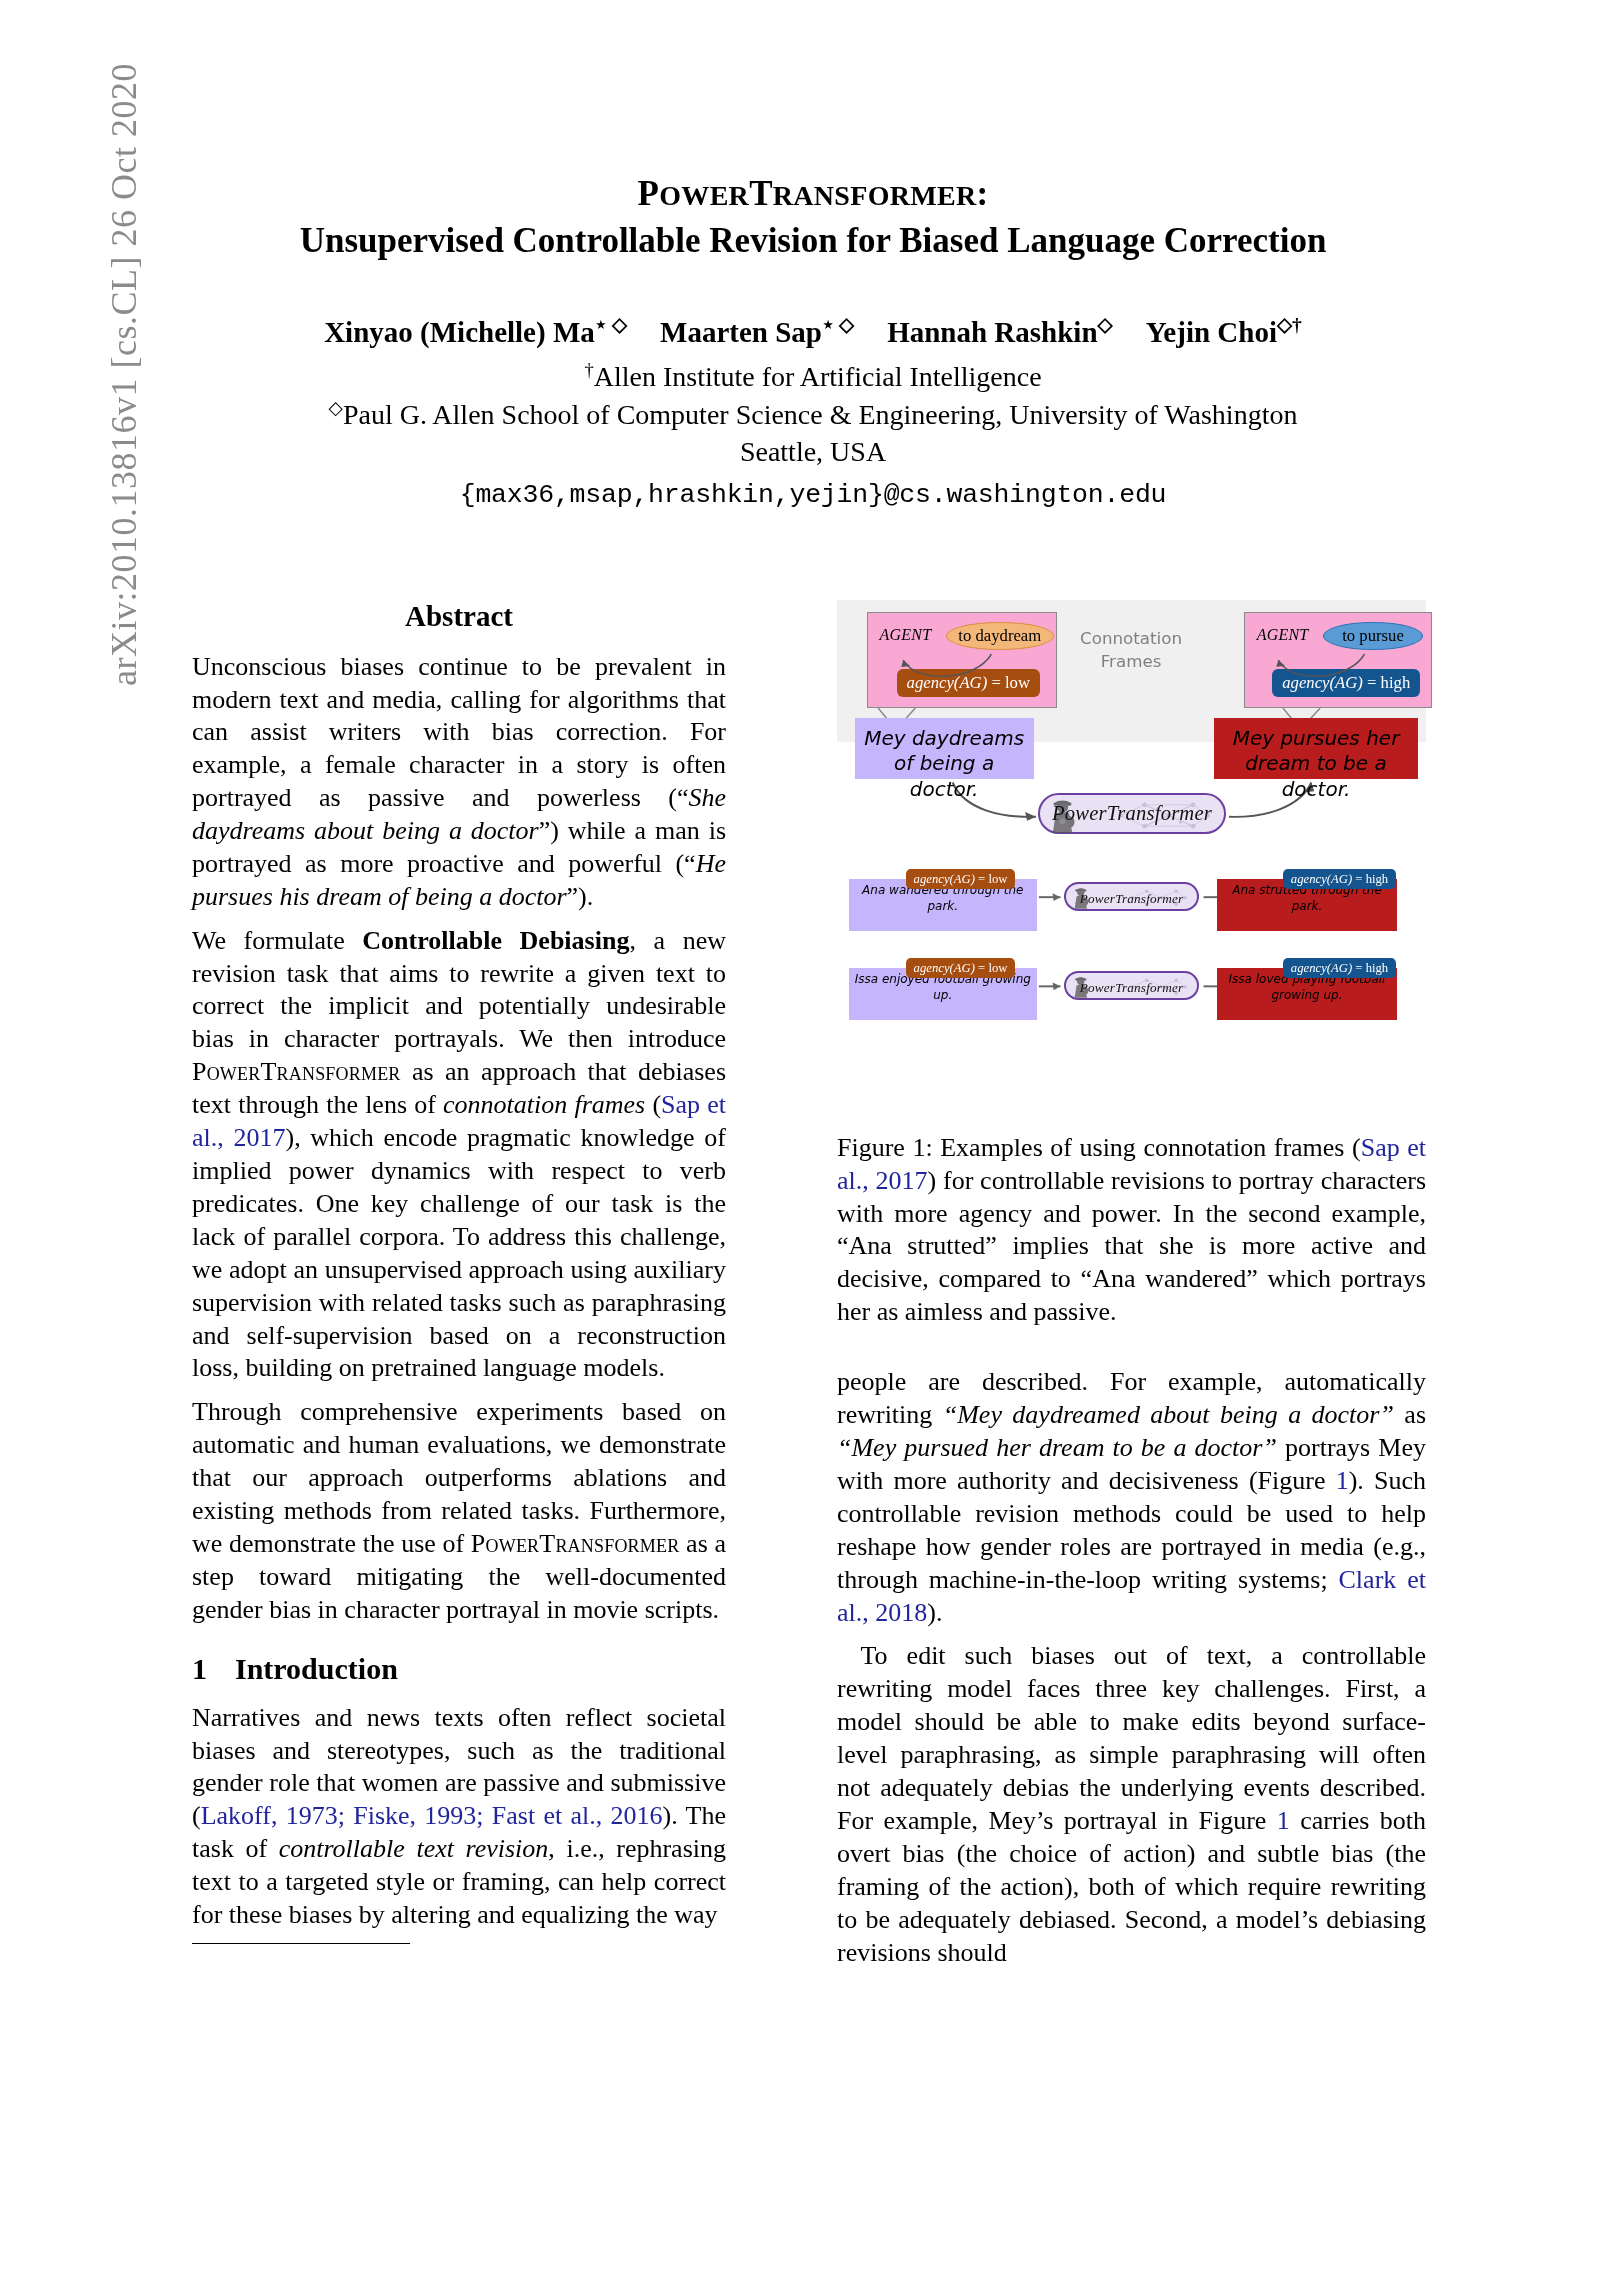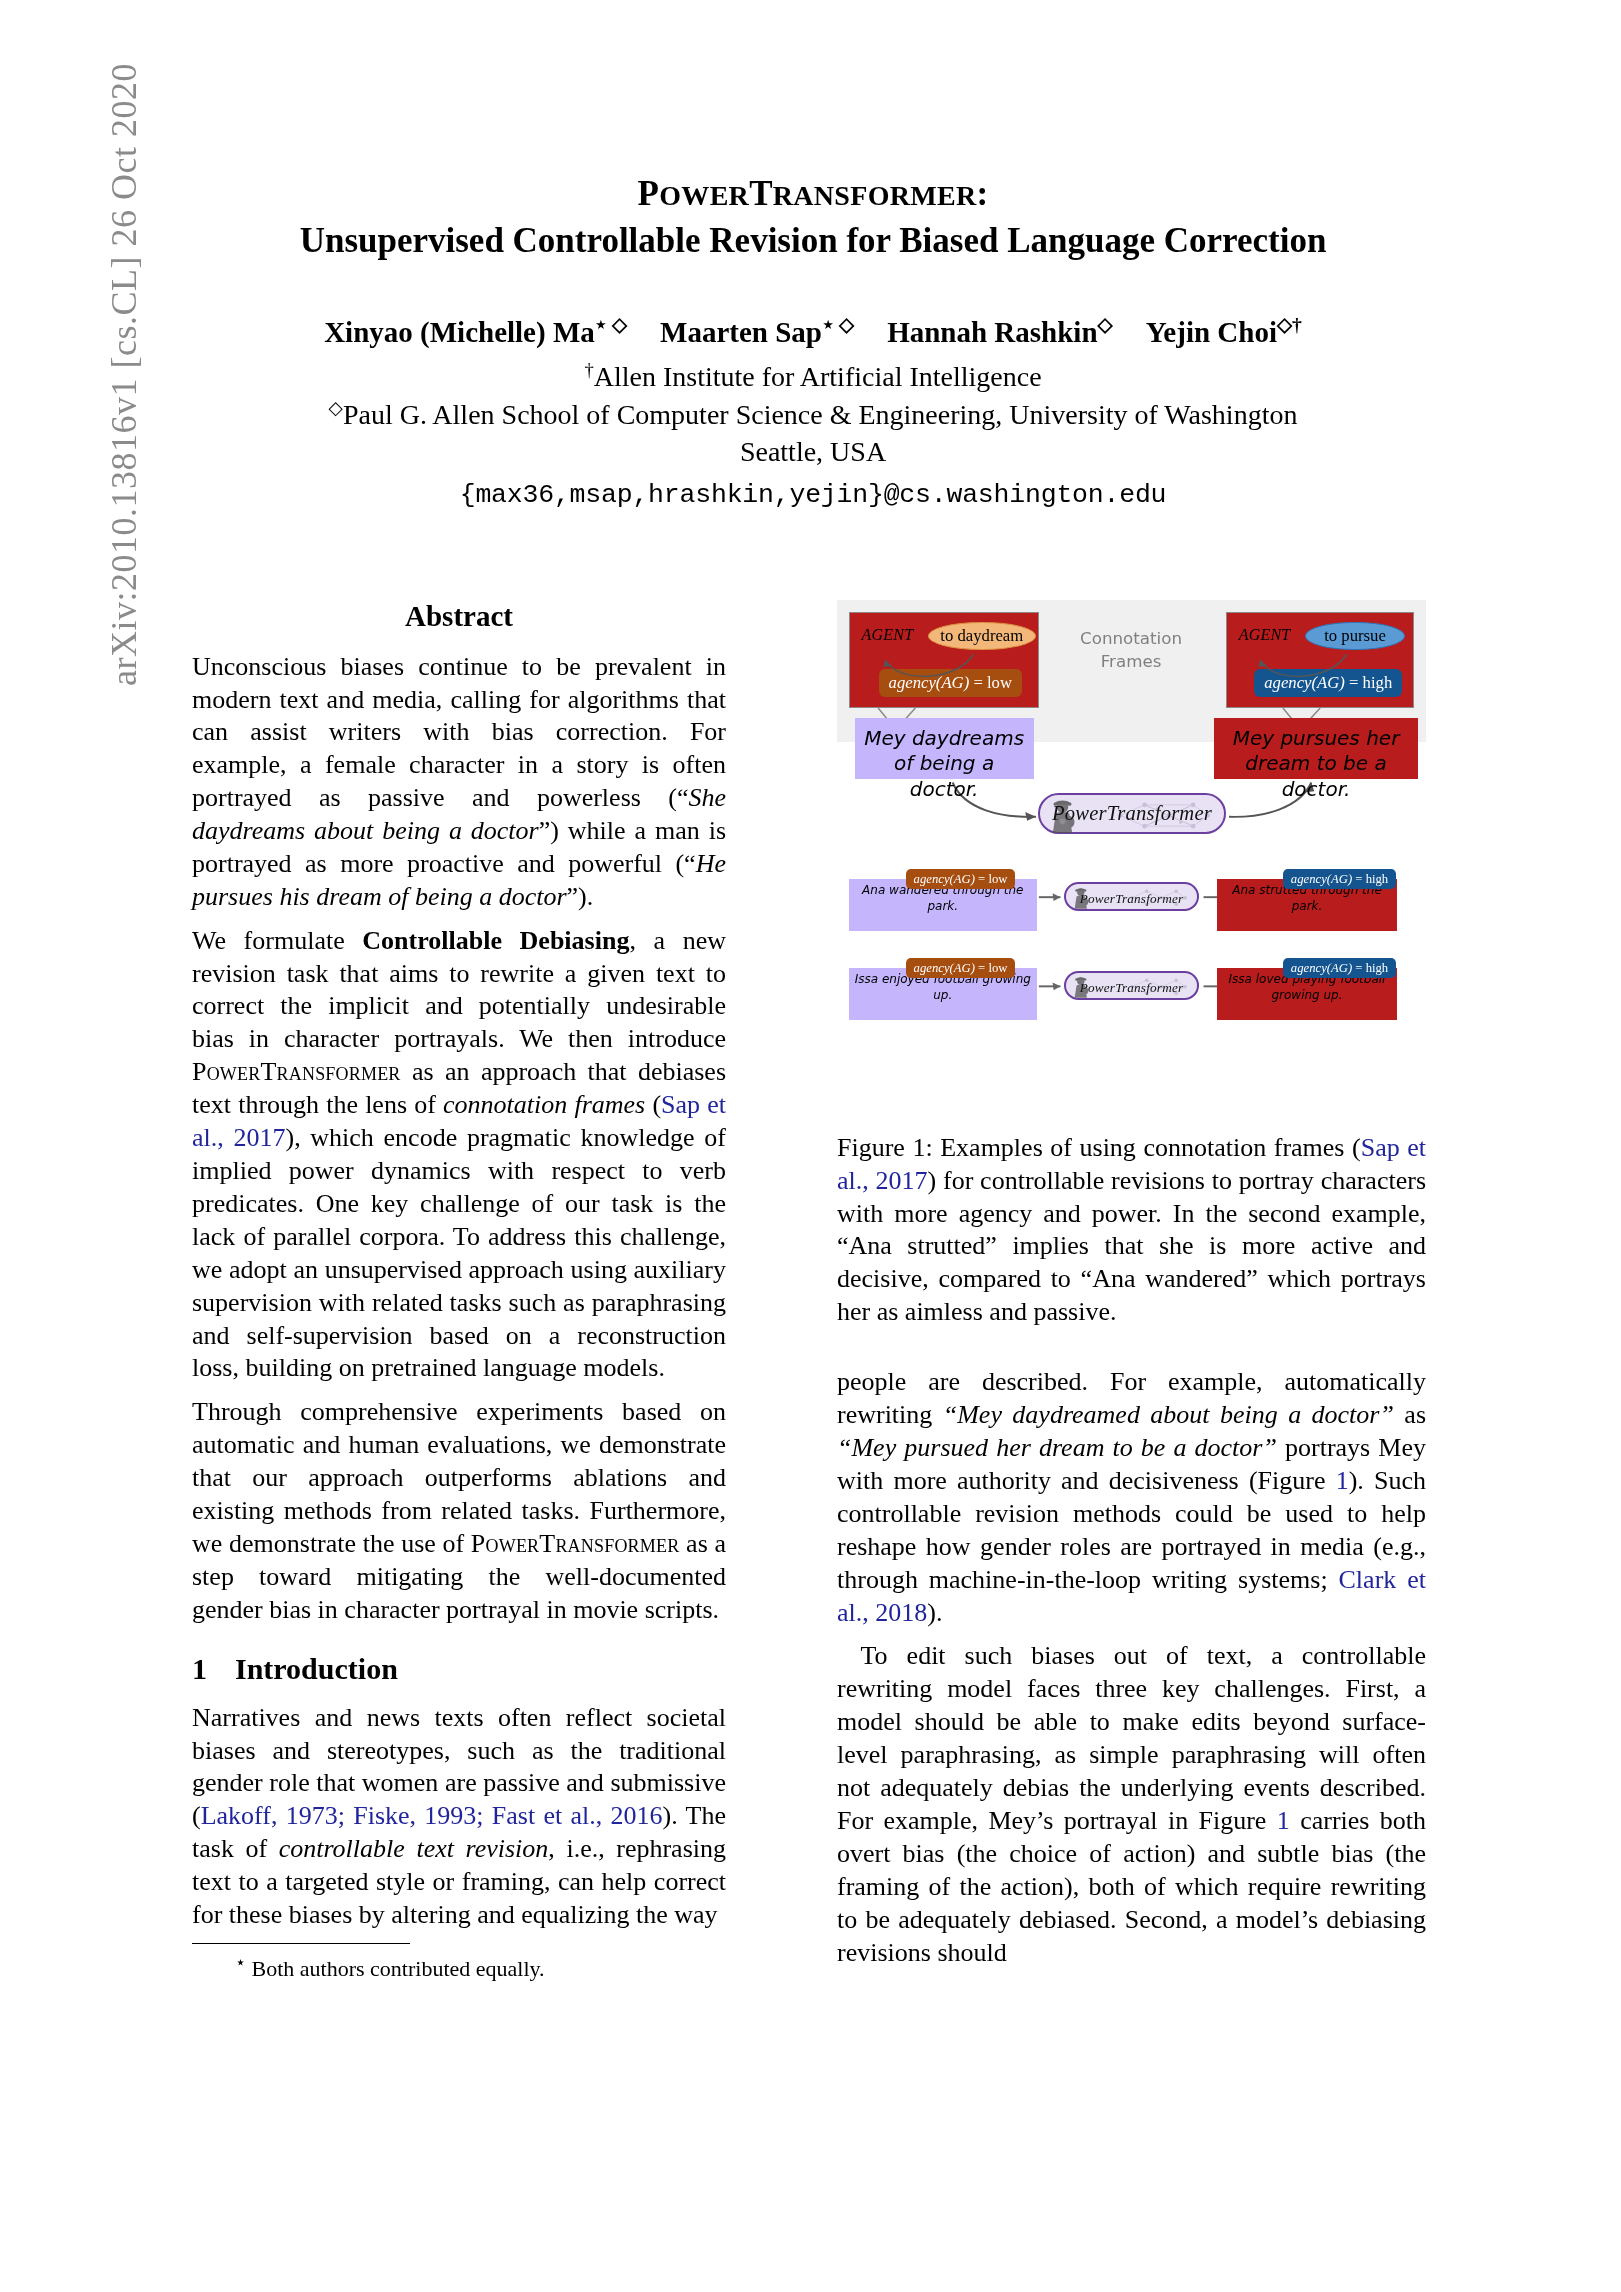--- a/index.html
+++ b/index.html
@@ -138,23 +138,24 @@
     margin-bottom: 19.6px;
   }
   .fig-band {
     position: absolute;
     left: 0px; top: 0px;
     width: 589px; height: 142px;
     background: #f0f0f0;
   }
   .cf-box {
     position: absolute;
-    background: #b91c1c;
+    background: #f9a8d4;
     border: 1.5px solid #8a8a8a;
     box-sizing: border-box;
+    margin-left: 18px;
   }
   .cf-left  { left: 11.8px;  top: 11.8px; width: 190px; height: 96px; }
   .cf-right { left: 389px; top: 11.8px; width: 188px; height: 96px; }
   .cf-agent {
     position: absolute;
     left: 11.8px; top: 13.7px;
     font-style: italic;
     font-size: 16px;
     letter-spacing: 0.2px;
   }
@@ -327,21 +328,20 @@
     <p class="body"><span>We formulate </span><span class="bd">Controllable Debiasing</span><span>, a new revision task that aims to rewrite a given text to correct the implicit and potentially undesirable bias in character portrayals. We then introduce </span><span class="scap">PowerTransformer</span><span> as an approach that debiases text through the lens of </span><span class="it">connotation frames</span><span> (</span><span class="cite">Sap et al., 2017</span><span>), which encode pragmatic knowledge of implied power dynamics with respect to verb predicates. One key challenge of our task is the lack of parallel corpora. To address this challenge, we adopt an unsupervised approach using auxiliary supervision with related tasks such as paraphrasing and self-supervision based on a reconstruction loss, building on pretrained language models.</span></p>
 
     <p class="body"><span>Through comprehensive experiments based on automatic and human evaluations, we demonstrate that our approach outperforms ablations and existing methods from related tasks. Furthermore, we demonstrate the use of </span><span class="scap">PowerTransformer</span><span> as a step toward mitigating the well-documented gender bias in character portrayal in movie scripts.</span></p>
 
     <div class="sec-head"><span class="num">1</span><span>Introduction</span></div>
 
     <p class="body"><span>Narratives and news texts often reflect societal biases and stereotypes, such as the traditional gender role that women are passive and submissive (</span><span class="cite">Lakoff, 1973; Fiske, 1993; Fast et al., 2016</span><span>). The task of </span><span class="it">controllable text revision</span><span>, i.e., rephrasing text to a targeted style or framing, can help correct for these biases by altering and equalizing the way</span></p>
 
     <div class="footnote-wrap">
       <div class="footnote-rule"></div>
-      <div class="footnote"><span class="star">⋆</span> <span>Both authors contributed equally.</span></div>
     </div>
   </div>
 
   <div class="col-right">
 
     <div class="figure">
       <div class="fig-band"></div>
 
       <div class="cf-box cf-left">
         <span class="cf-agent">AGENT</span>

